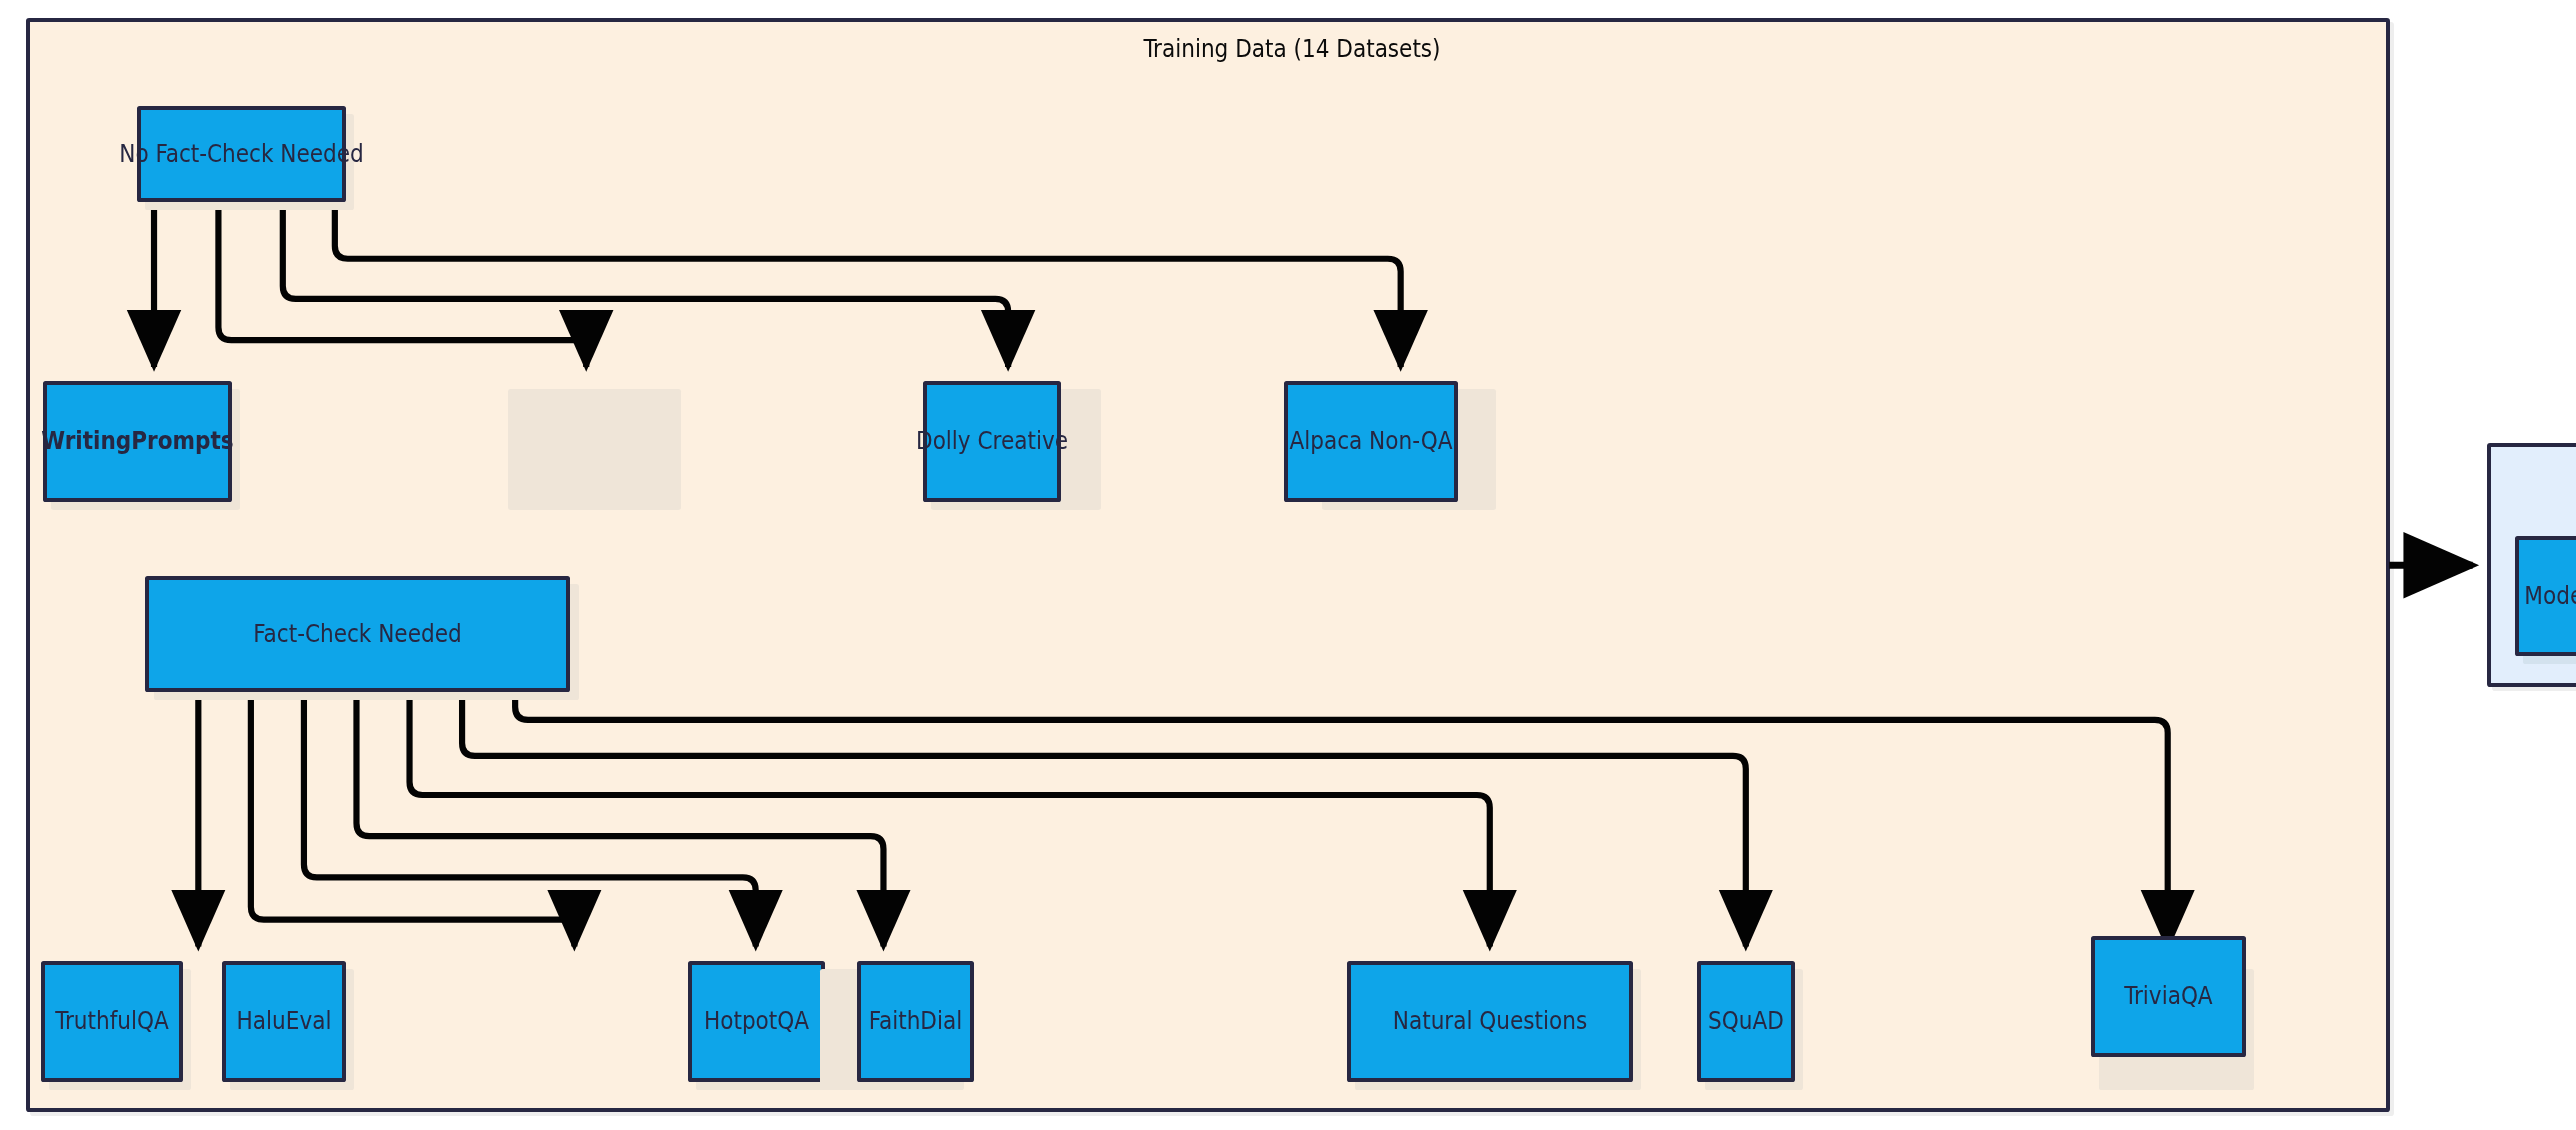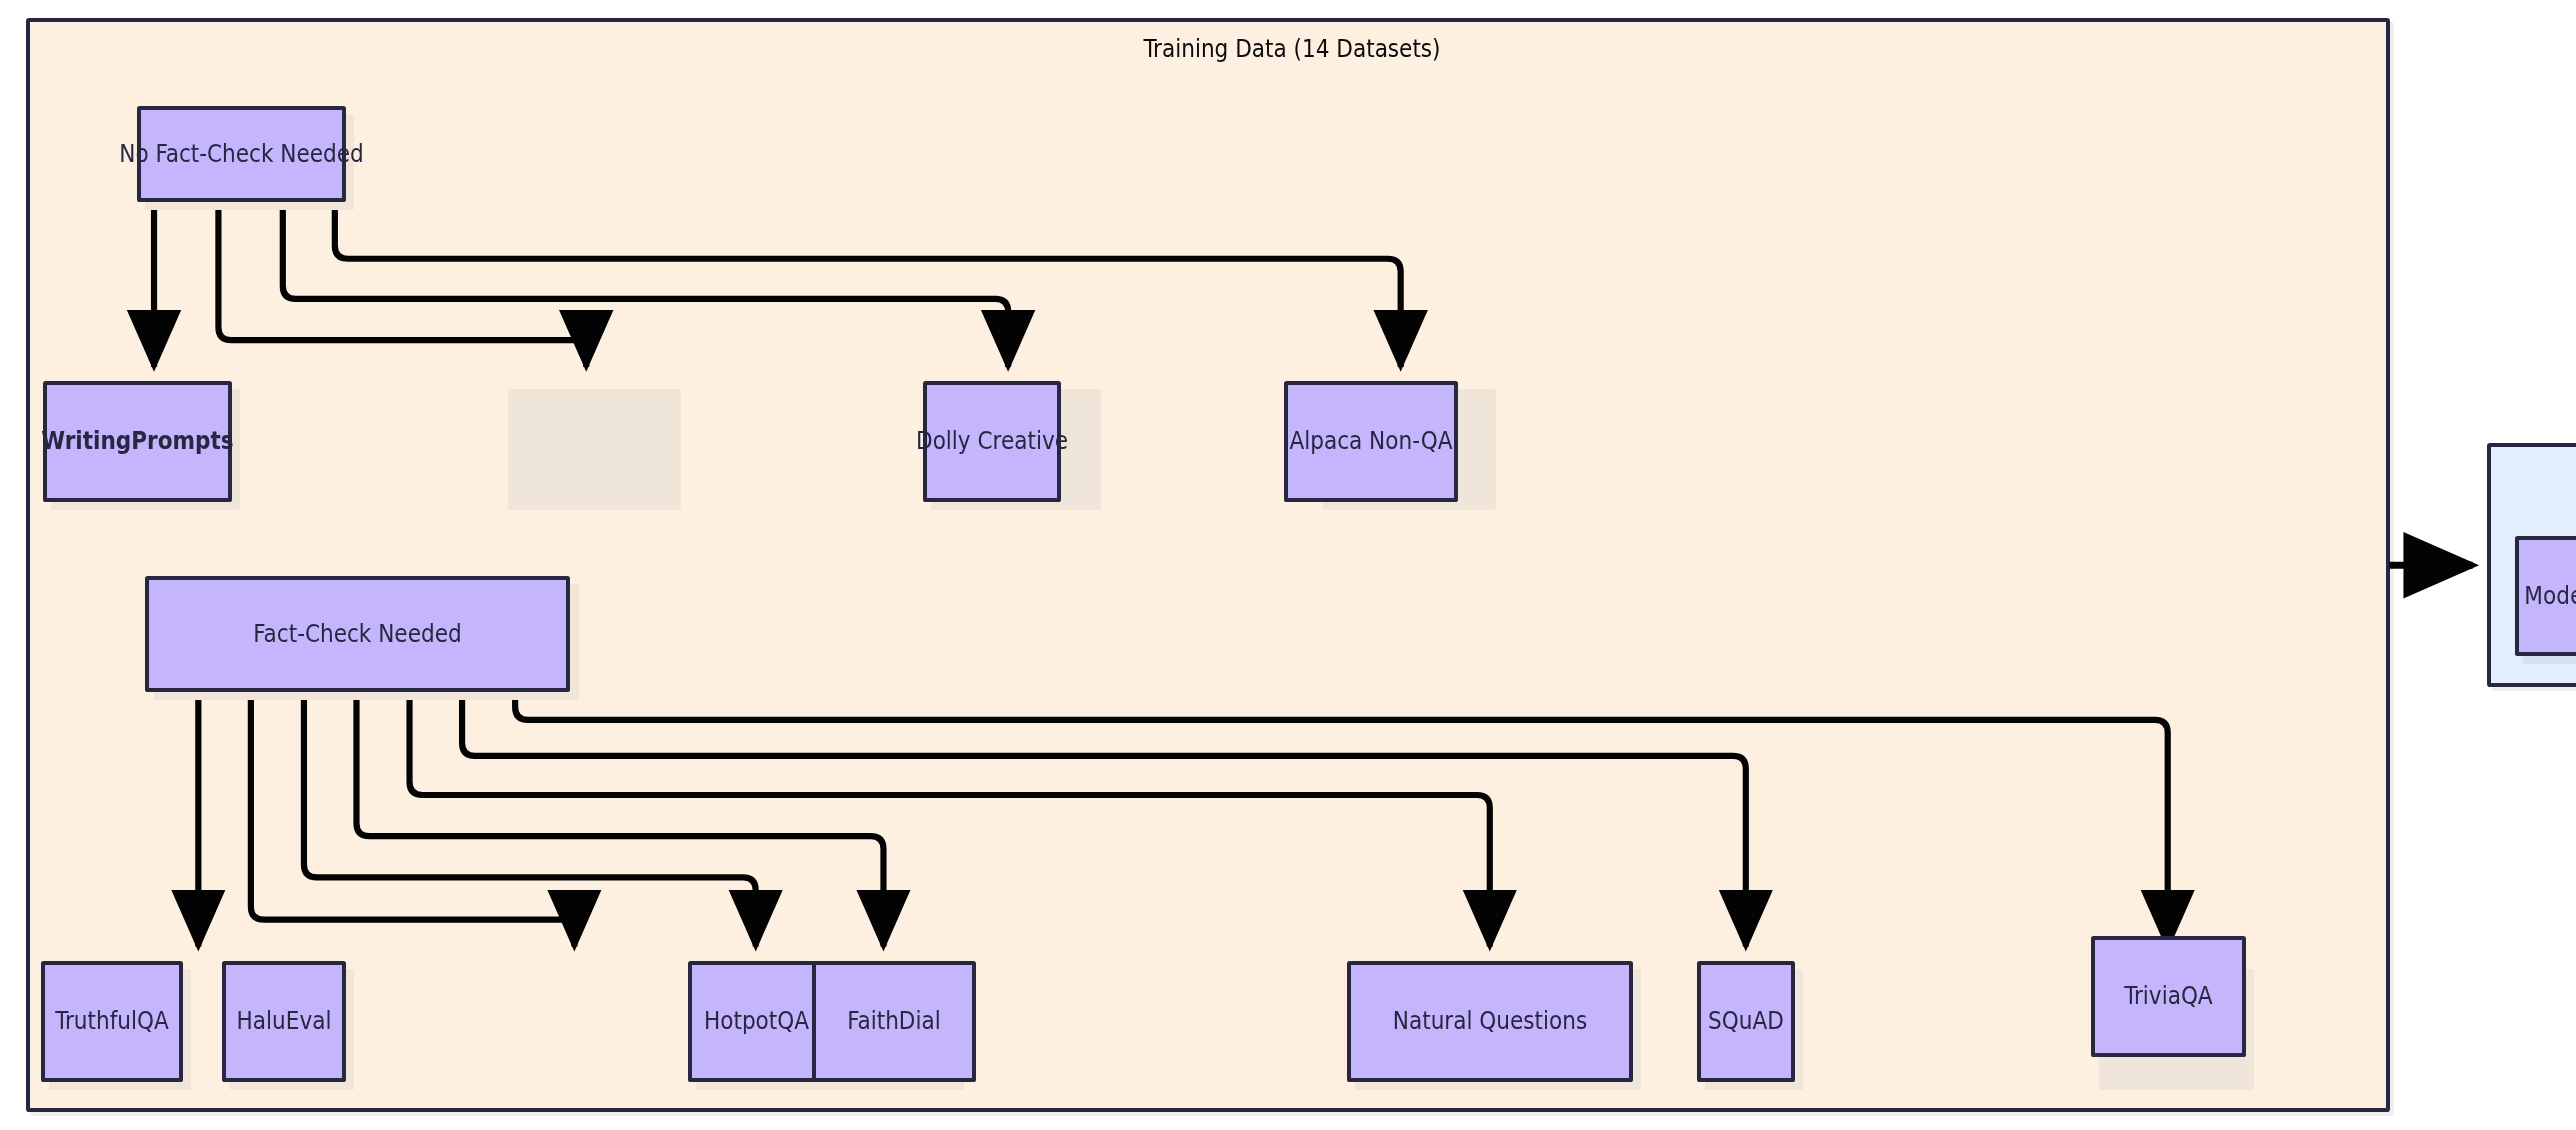--- a/index.html
+++ b/index.html
@@ -6,21 +6,21 @@
   body{width:3828px;height:1131px;position:relative;
        font-family:"DejaVu Sans Condensed","Liberation Sans",sans-serif;}
   #stage{position:absolute;left:0;top:0;width:3828px;height:1131px;overflow:hidden;}
   svg#edges{position:absolute;left:0;top:0;width:3828px;height:1131px;pointer-events:none;}
 
   .cluster{position:absolute;box-sizing:border-box;border:4.6px solid #272742;border-radius:3.1px;}
   .cluster-shadow{position:absolute;background:#eeeeee;border-radius:3.1px;}
   .cluster-title{position:absolute;text-align:center;color:#0b0b0b;
                  font-size:24px;line-height:27px;white-space:nowrap;}
 
-  .node{position:absolute;box-sizing:border-box;background:#c4b5fd;
+  .node{position:absolute;box-sizing:border-box;background:#0ea5e9;
         border:4.6px solid #272742;border-radius:2.6px;
         display:flex;align-items:center;justify-content:center;}
   .node-shadow{position:absolute;border-radius:2.6px;}
   .node-label{color:#272742;font-size:24px;line-height:27px;white-space:nowrap;}
 </style>
 </head>
 <body>
 
 <div id="stage">
 
@@ -101,21 +101,21 @@
   <div class="node" style="left:222px;top:961px;width:124px;height:121px;">
     <span class="node-label">HaluEval</span>
   </div>
 
   <div class="node-shadow" style="left:696px;top:969px;width:137px;height:121px;background:#efe5d8;"></div>
   <div class="node" style="left:688px;top:961px;width:137px;height:121px;">
     <span class="node-label">HotpotQA</span>
   </div>
 
   <div class="node-shadow" style="left:820px;top:969px;width:144px;height:121px;background:#efe5d8;"></div>
-  <div class="node" style="left:812px;top:961px;width:164px;height:121px;">
+  <div class="node" style="left:857px;top:961px;width:117px;height:121px;">
     <span class="node-label">FaithDial</span>
   </div>
 
   <div class="node-shadow" style="left:1355px;top:969px;width:286px;height:121px;background:#efe5d8;"></div>
   <div class="node" style="left:1347px;top:961px;width:286px;height:121px;">
     <span class="node-label">Natural Questions</span>
   </div>
 
   <div class="node-shadow" style="left:1705px;top:969px;width:98px;height:121px;background:#efe5d8;"></div>
   <div class="node" style="left:1697px;top:961px;width:98px;height:121px;">

